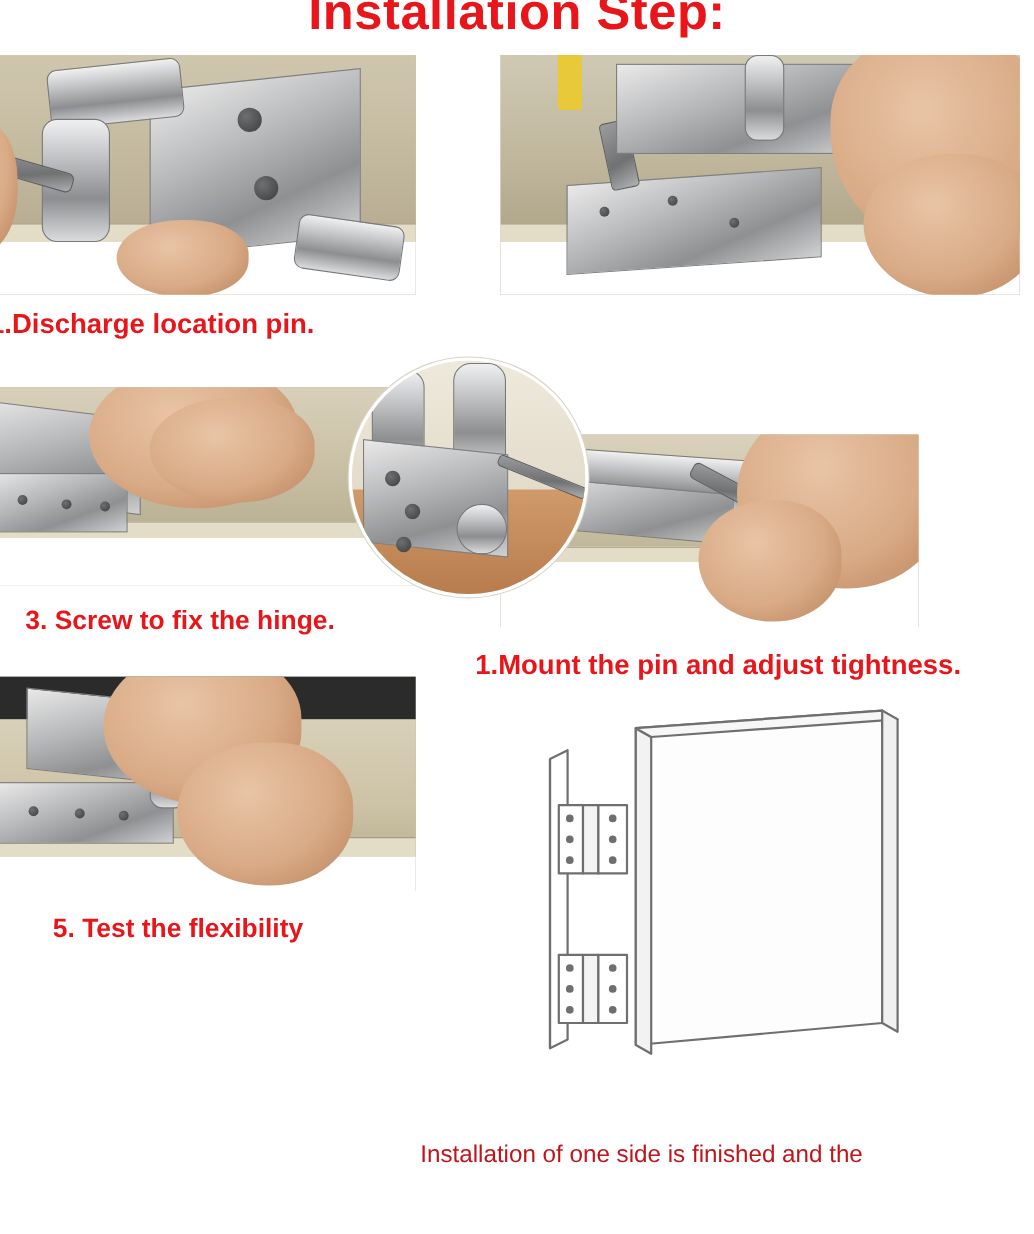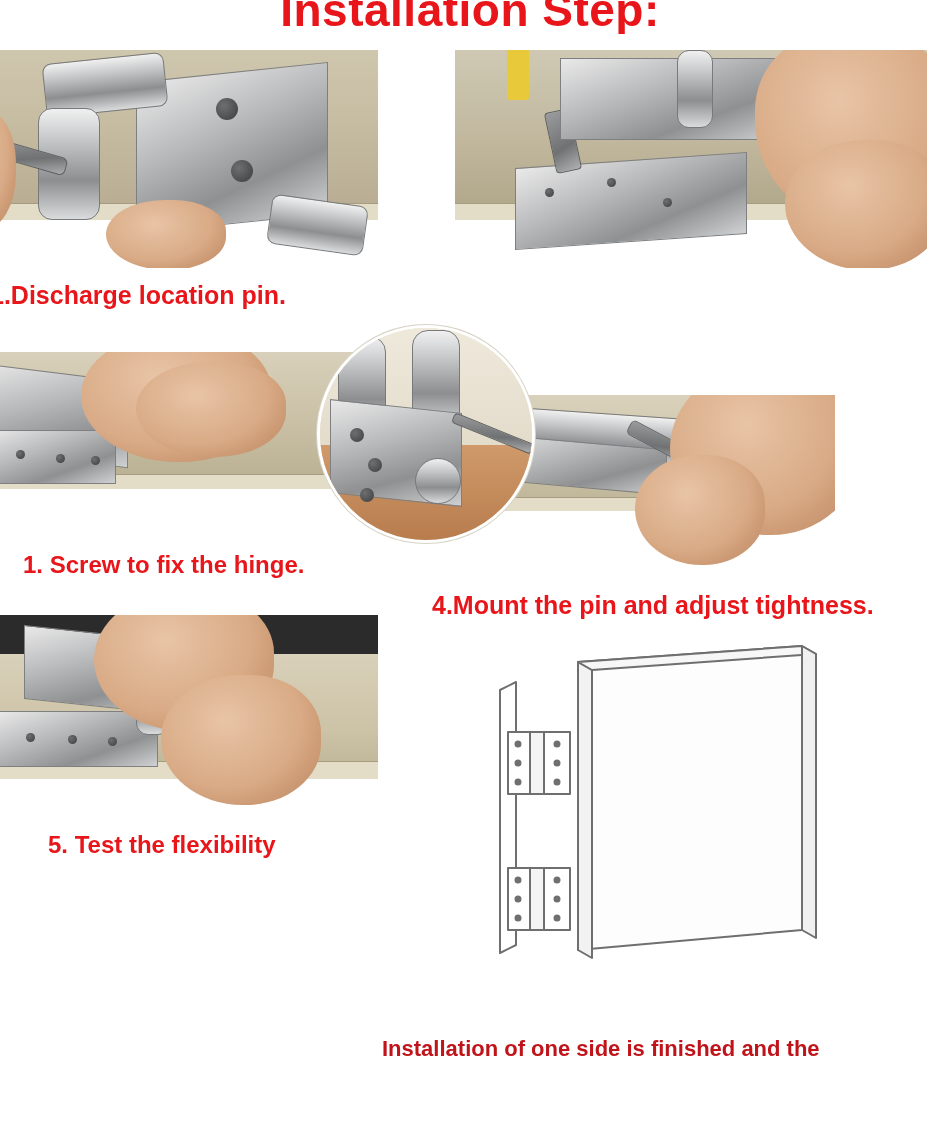--- a/index.html
+++ b/index.html
@@ -52,21 +52,21 @@
   .cap4 { left: 432px;  top: 591px; }
 
   .cap5 { left: 48px;   top: 831px; font-size: 24px; }
 
   .final {
     position: absolute;
     left: 382px;
     top: 1028px;
     width: 530px;
     color: #c0141a;
-    font-weight: bold;
+    font-weight: normal;
     font-size: 22px;
     line-height: 41px;
   }
 
   
   .photo {
     position: absolute;
     overflow: hidden;
     background: #b8b29c;
   }
@@ -204,34 +204,34 @@
 
     <div class="metal" style="left:-10px;top:20px;width:150px;height:85px;transform:skewY(7deg);"></div>
     <div class="metal" style="left:0px;top:78px;width:128px;height:52px;"></div>
     <div class="screwhole" style="left:30px;top:98px;"></div>
     <div class="screwhole" style="left:70px;top:102px;"></div>
     <div class="screwhole" style="left:105px;top:104px;"></div>
     <div class="cylinder" style="left:110px;top:48px;width:36px;height:36px;border-radius:50%;"></div>
     <div class="skin" style="left:95px;top:-20px;width:190px;height:130px;"></div>
     <div class="skin" style="left:150px;top:10px;width:150px;height:95px;"></div>
   </div>
-  <div class="caption cap3">1. Screw to fix the hinge.</div>
+  <div class="caption cap3">3. Screw to fix the hinge.</div>
 
   <div class="photo p4">
     <div class="wood-top" style="height:58%;background:linear-gradient(180deg,#d9d1bb 0%,#cfc5a9 60%,#c1b79a 100%);"></div>
     <div class="wood-edge" style="top:58%;"></div>
     <div class="wood-bottom" style="height:34%;background:#ffffff;"></div>
 
     <div class="cylinder" style="left:30px;top:18px;width:230px;height:48px;transform:rotate(4deg);"></div>
     <div class="metal" style="left:20px;top:46px;width:190px;height:44px;transform:skewY(5deg);"></div>
     <div class="metal-dark" style="left:170px;top:40px;width:70px;height:14px;transform:rotate(28deg);border-radius:5px;"></div>
     <div class="skin" style="left:215px;top:-30px;width:190px;height:170px;"></div>
     <div class="skin" style="left:180px;top:60px;width:130px;height:110px;"></div>
   </div>
-  <div class="caption cap4">4.Mount the pin and adjust tightness.</div>
+  <div class="caption cap4">1.Mount the pin and adjust tightness.</div>
 
   <div class="inset">
     <div style="position:absolute;left:0;top:0;right:0;height:55%;background:linear-gradient(180deg,#efe9dc 0%,#e3dccb 100%);"></div>
     <div style="position:absolute;left:0;bottom:0;right:0;height:45%;background:linear-gradient(180deg,#d09a6a 0%,#b87c4d 100%);"></div>
     <div class="cylinder" style="left:18px;top:8px;width:46px;height:96px;border-radius:16px;"></div>
     <div class="cylinder" style="left:92px;top:2px;width:46px;height:96px;border-radius:16px;"></div>
     <div class="metal" style="left:10px;top:78px;width:130px;height:92px;transform:skewY(6deg);"></div>
     <div class="screwhole" style="left:30px;top:100px;width:14px;height:14px;"></div>
     <div class="screwhole" style="left:48px;top:130px;width:14px;height:14px;"></div>
     <div class="screwhole" style="left:40px;top:160px;width:14px;height:14px;"></div>

